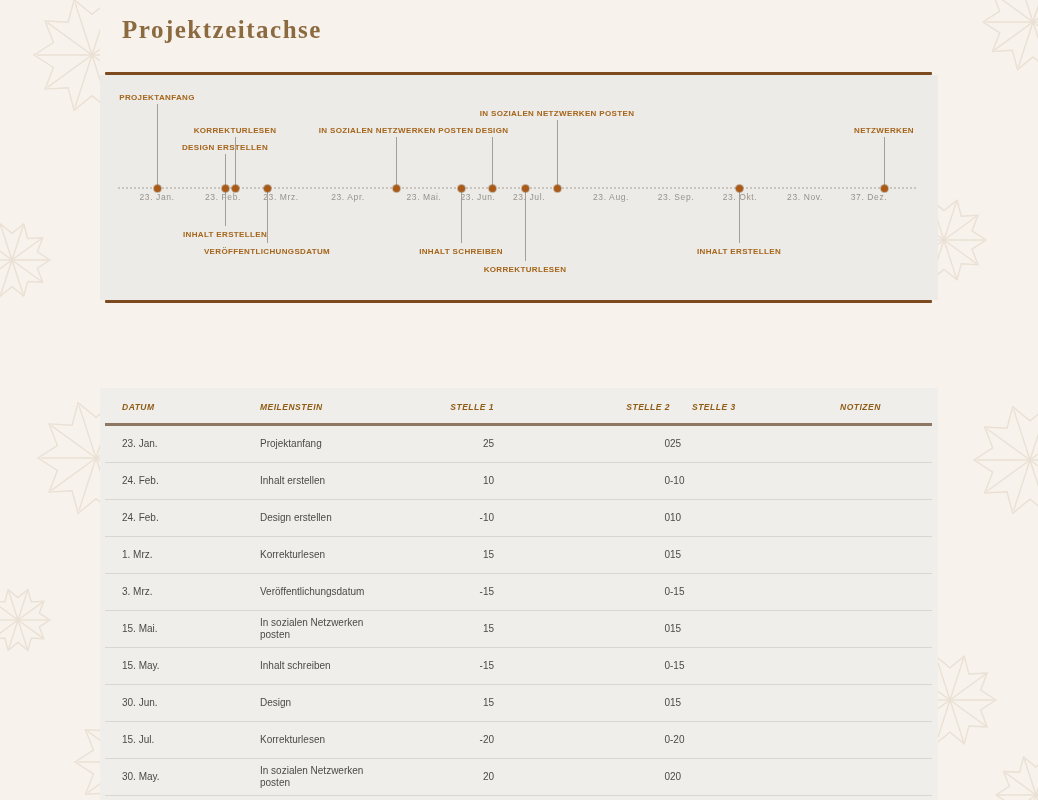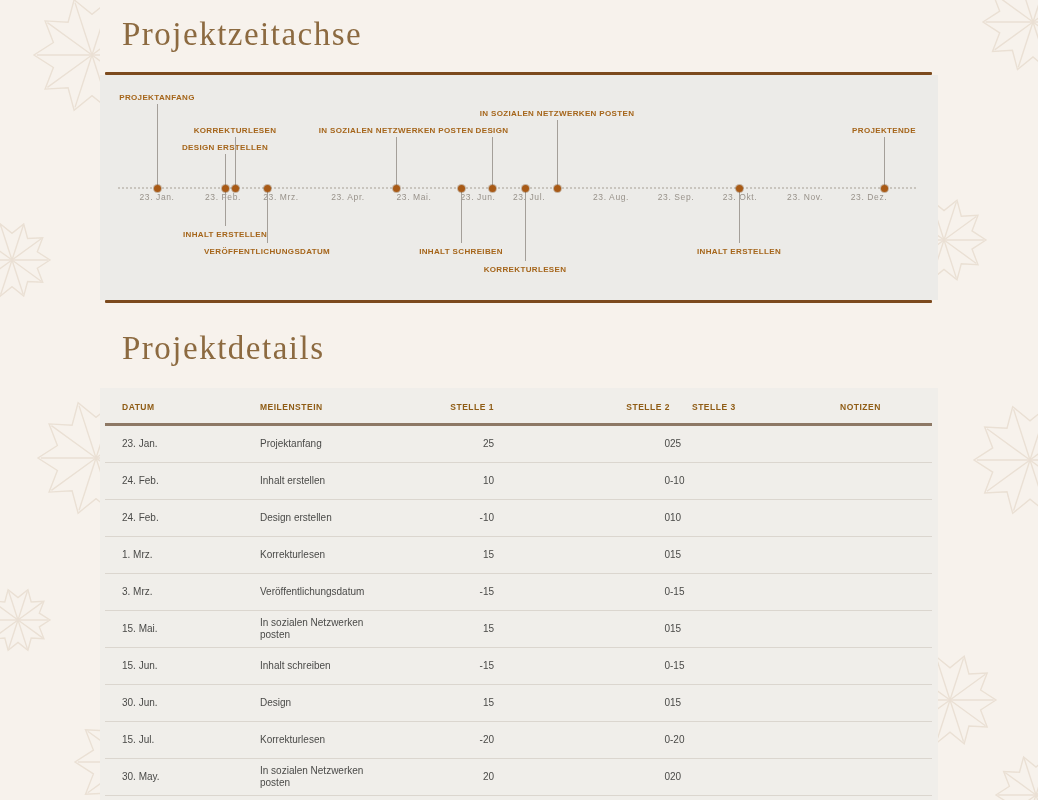--- a/index.html
+++ b/index.html
@@ -6,22 +6,22 @@
   html,body { width:1038px; height:800px; overflow:hidden; }
   body { font-family:"Liberation Sans", sans-serif; background:var(--cream,#f7f2ec); }
 
   .page { position:relative; width:1038px; height:800px; background:var(--cream,#f7f2ec); overflow:hidden; }
 
   .strip { position:absolute; top:0; height:800px; width:100px; }
   .strip.left  { left:0; }
   .strip.right { right:0; }
 
   .section-title { position:absolute; left:122px;
-    font-family:"Liberation Serif", serif; font-weight:400;
-    font-size:33px; letter-spacing:1.5px; color:var(--title,#8c6a40); }
+    font-family:"Liberation Serif", serif; font-weight:700;
+    font-size:25px; letter-spacing:1.5px; color:var(--title,#8c6a40); }
   .section-title.t1 { top:16px; }
   .section-title.t2 { top:330px; }
 
   
   .band-bg { position:absolute; left:100px; top:75px; width:838px; height:225px;
     background:var(--band,#ecebe8); }
   .rule { position:absolute; left:105px; width:827px; height:3px;
     background:var(--rule,#7c4a1d); border-radius:1px; }
   .rule.top { top:72px; }
   .rule.bottom { top:300px; }
@@ -40,21 +40,21 @@
 
   
   .table-bg { position:absolute; left:100px; top:388px; width:838px; height:412px;
     background:var(--tableband,#f0eeea); }
   .table-wrap { position:absolute; left:105px; top:392px; width:827px; }
 
   .trow { display:grid; grid-template-columns:138px 140px 94px 176px 170px 1fr;
     padding-left:17px; align-items:center; }
   .trow .c { font-size:10px; color:var(--body,#4a4a48); line-height:1.2; }
   .trow .c3, .trow .c4 { text-align:right; }
-  .thead { height:30px; }
+  .thead { height:30px;font-style:italic; }
   .thead .c { font-size:8.5px; font-weight:bold; letter-spacing:.5px;
     color:var(--header,#8f5c15); }
   .thead .c5 { padding-left:22px; }
   .header-rule { height:3px; background:var(--hrule,#8d7865); margin-top:1px; }
   .body-row { height:37px; border-bottom:1px solid var(--sep,#dbd6cf); }
   .body-row .c2 span { display:inline-block; max-width:112px; }
 </style>
 </head>
 <body>
 
@@ -200,41 +200,41 @@
   <div class="band-bg"></div>
   <div class="rule top"></div>
   <div class="rule bottom"></div>
 
   <div class="chart" id="chart">
     <div class="axis-line"></div>
   <span class="tick-label" style="left: 57px;">23. Jan.</span>
       <span class="tick-label" style="left: 123px;">23. Feb.</span>
       <span class="tick-label" style="left: 181px;">23. Mrz.</span>
       <span class="tick-label" style="left: 248px;">23. Apr.</span>
-      <span class="tick-label" style="left: 314px;">23. Mai.</span>
+      <span class="tick-label" style="left: 324px;">23. Mai.</span>
       <span class="tick-label" style="left: 378px;">23. Jun.</span>
       <span class="tick-label" style="left: 429px;">23. Jul.</span>
       <span class="tick-label" style="left: 511px;">23. Aug.</span>
       <span class="tick-label" style="left: 576px;">23. Sep.</span>
       <span class="tick-label" style="left: 640px;">23. Okt.</span>
       <span class="tick-label" style="left: 705px;">23. Nov.</span>
-      <span class="tick-label" style="left: 769px;">23. Dez.</span>
+      <span class="tick-label" style="left: 769px;">37. Dez.</span>
       <span class="ms-label" style="left: 57px; top: 18px;">PROJEKTANFANG</span>
       <div class="ms-line" style="left: 57px; top: 29px; height: 84px;"></div>
       <span class="ms-label" style="left: 125px; top: 68px;">DESIGN ERSTELLEN</span>
       <div class="ms-line" style="left: 125px; top: 79px; height: 34px;"></div>
       <span class="ms-label" style="left: 135px; top: 51px;">KORREKTURLESEN</span>
       <div class="ms-line" style="left: 135px; top: 62px; height: 51px;"></div>
       <span class="ms-label" style="left: 296px; top: 51px;">IN SOZIALEN NETZWERKEN POSTEN</span>
       <div class="ms-line" style="left: 296px; top: 62px; height: 51px;"></div>
       <span class="ms-label" style="left: 392px; top: 51px;">DESIGN</span>
       <div class="ms-line" style="left: 392px; top: 62px; height: 51px;"></div>
       <span class="ms-label" style="left: 457px; top: 34px;">IN SOZIALEN NETZWERKEN POSTEN</span>
       <div class="ms-line" style="left: 457px; top: 45px; height: 68px;"></div>
-      <span class="ms-label" style="left: 784px; top: 51px;">PROJEKTENDE</span>
+      <span class="ms-label" style="left: 784px; top: 51px;">NETZWERKEN</span>
       <div class="ms-line" style="left: 784px; top: 62px; height: 51px;"></div>
       <span class="ms-label" style="left: 125px; top: 155px;">INHALT ERSTELLEN</span>
       <div class="ms-line" style="left: 125px; top: 117px; height: 34px;"></div>
       <span class="ms-label" style="left: 167px; top: 172px;">VERÖFFENTLICHUNGSDATUM</span>
       <div class="ms-line" style="left: 167px; top: 117px; height: 51px;"></div>
       <span class="ms-label" style="left: 361px; top: 172px;">INHALT SCHREIBEN</span>
       <div class="ms-line" style="left: 361px; top: 117px; height: 51px;"></div>
       <span class="ms-label" style="left: 425px; top: 190px;">KORREKTURLESEN</span>
       <div class="ms-line" style="left: 425px; top: 117px; height: 69px;"></div>
       <span class="ms-label" style="left: 639px; top: 172px;">INHALT ERSTELLEN</span>
@@ -245,21 +245,20 @@
       <div class="ms-dot" style="left: 292.5px; top: 109.5px;"></div>
       <div class="ms-dot" style="left: 388.5px; top: 109.5px;"></div>
       <div class="ms-dot" style="left: 453.5px; top: 109.5px;"></div>
       <div class="ms-dot" style="left: 780.5px; top: 109.5px;"></div>
       <div class="ms-dot" style="left: 163.5px; top: 109.5px;"></div>
       <div class="ms-dot" style="left: 357.5px; top: 109.5px;"></div>
       <div class="ms-dot" style="left: 421.5px; top: 109.5px;"></div>
       <div class="ms-dot" style="left: 635.5px; top: 109.5px;"></div>
     </div>
 
-  <h1 class="section-title t2">Projektdetails</h1>
 
   <div class="table-bg"></div>
   <div class="table-wrap">
     <div class="trow thead" id="thead">
         <span class="c c1">DATUM</span>
         <span class="c c2">MEILENSTEIN</span>
         <span class="c c3">STELLE 1</span>
         <span class="c c4">STELLE 2</span>
         <span class="c c5">STELLE 3</span>
         <span class="c c6">NOTIZEN</span>
@@ -308,21 +307,21 @@
         </div>
         <div class="trow body-row">
           <span class="c c1"><span>15. Mai.</span></span>
           <span class="c c2"><span>In sozialen Netzwerken posten</span></span>
           <span class="c c3"><span>15</span></span>
           <span class="c c4"><span>0</span></span>
           <span class="c c5"><span>15</span></span>
           <span class="c c6"><span></span></span>
         </div>
         <div class="trow body-row">
-          <span class="c c1"><span>15. Jun.</span></span>
+          <span class="c c1"><span>15. May.</span></span>
           <span class="c c2"><span>Inhalt schreiben</span></span>
           <span class="c c3"><span>-15</span></span>
           <span class="c c4"><span>0</span></span>
           <span class="c c5"><span>-15</span></span>
           <span class="c c6"><span></span></span>
         </div>
         <div class="trow body-row">
           <span class="c c1"><span>30. Jun.</span></span>
           <span class="c c2"><span>Design</span></span>
           <span class="c c3"><span>15</span></span>

